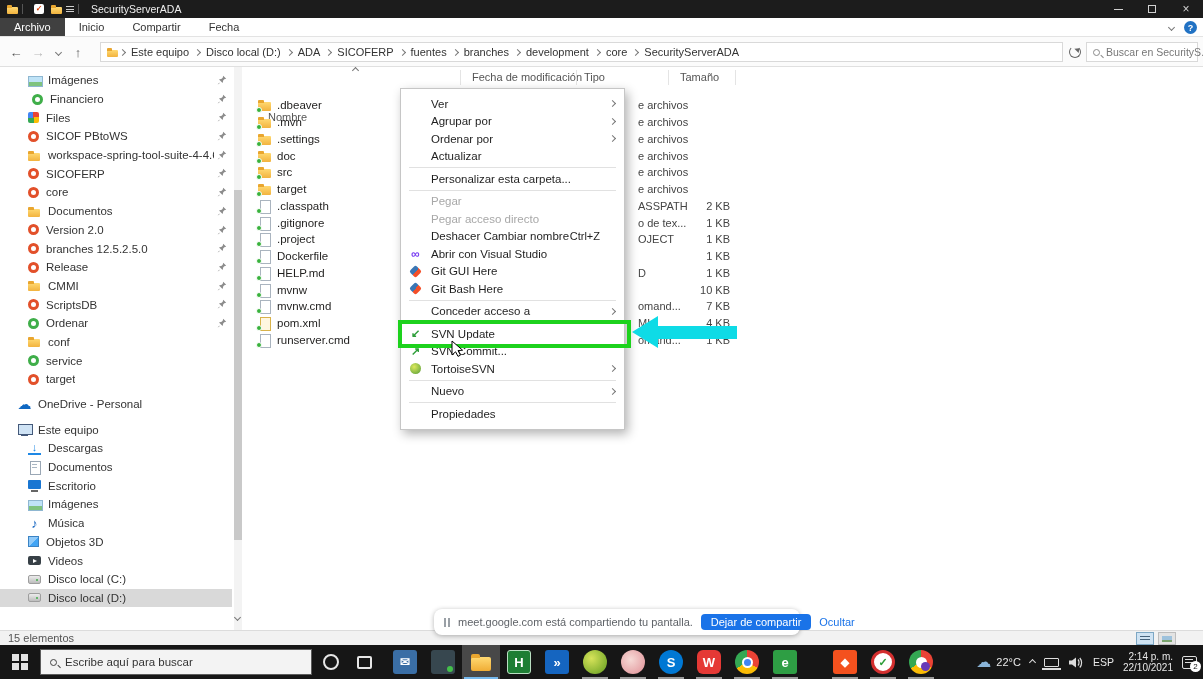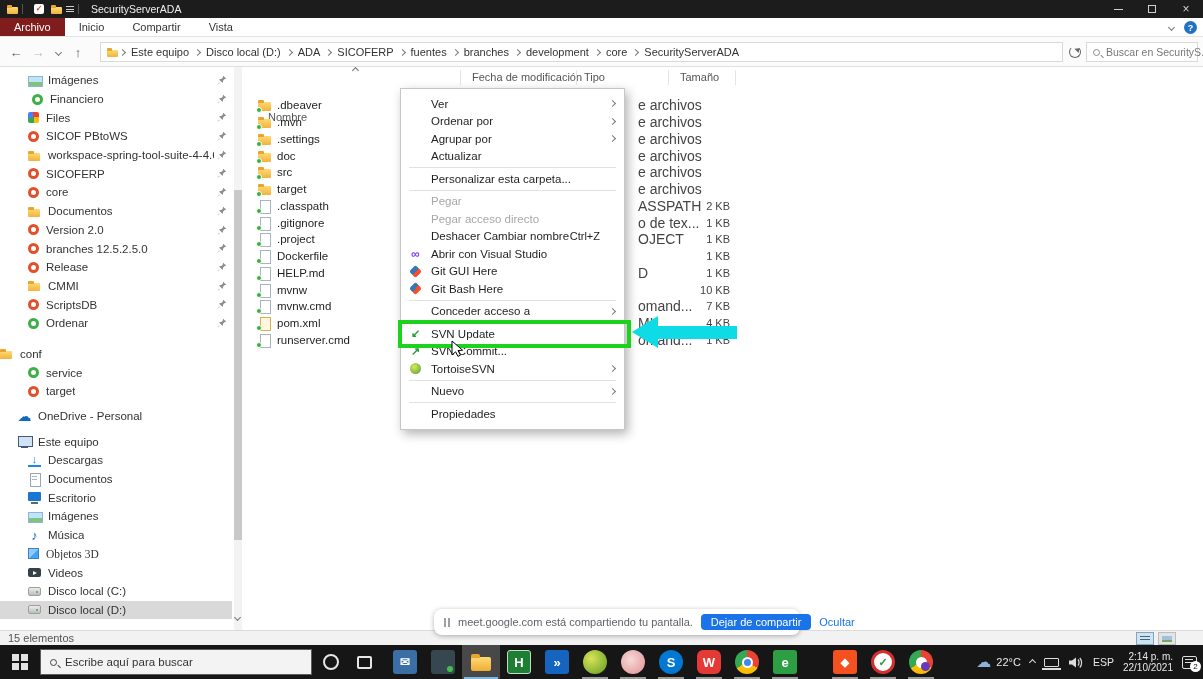--- a/index.html
+++ b/index.html
@@ -19,21 +19,21 @@
   .tb-custom i { display:block; width:8px; height:1px; background:#cfcfcf; }
   .tb-title { font-size:10.5px; margin-left:8px; color:#eee; }
   .win-btns { position:absolute; right:0; top:0; height:18px; display:flex; }
   .win-btn { width:34px; height:18px; display:flex; align-items:center; justify-content:center; color:#d0d0d0; font-size:12px; }
   .glyph-min { width:9px; height:1px; background:#d0d0d0; }
   .glyph-max { width:8px; height:8px; border:1px solid #d0d0d0; }
 
   
   .ribbonrow { position:absolute; left:0; top:18px; width:1203px; height:19px; background:#fff; border-bottom:1px solid #e3e3e3; display:flex; align-items:stretch; }
   .rtab { padding:0 14px; font-size:11px; display:flex; align-items:center; color:#333; }
-  .rtab.active { background:#7f1d1d; color:#fff; }
+  .rtab.active { background:#404040; color:#fff; }
   .ribbon-right { position:absolute; right:6px; top:0; height:19px; display:flex; align-items:center; gap:10px; }
   .help-circle { width:13px; height:13px; border-radius:50%; background:#2172c4; color:#fff; font-size:9px; font-weight:bold; display:flex; align-items:center; justify-content:center; }
 
   .chev { display:inline-block; width:5px; height:5px; border-right:1.4px solid #777; border-bottom:1.4px solid #777; }
   .chev.down { transform:rotate(45deg); }
   .chev.up { transform:rotate(-135deg); }
   .chev.right { transform:rotate(-45deg); }
 
   
   .addressrow { position:absolute; left:0; top:37px; width:1203px; height:30px; background:#fbfbfb; border-bottom:1px solid #e0e0e0; }
@@ -85,21 +85,21 @@
   .side-scroll-down { position:absolute; left:235px; top:548px; }
 
   
   .filehead { position:absolute; left:0; top:0; width:971px; height:21px; font-size:11px; color:#555; }
   .fh { position:absolute; top:4px; }
   .fh-sep { position:absolute; top:3px; width:1px; height:15px; background:#e4e4e4; }
   .sort-caret { position:absolute; left:353px; top:1px; }
   .rows { position:absolute; left:258px; top:30px; width:474px; }
   .frow { height:16.75px; display:flex; align-items:center; font-size:11.5px; color:#201f1e; position:relative; }
   .fname { margin-left:6px; white-space:nowrap; }
-  .ftipo { position:absolute; left:380px; font-size:14px; color:#444; white-space:nowrap; }
+  .ftipo { position:absolute; left:380px; font-size:11px; color:#444; white-space:nowrap; }
   .fsize { position:absolute; right:2px; width:120px; text-align:right; font-size:11px; color:#444; }
   .fic { width:13px; height:12px; position:relative; flex:none; }
   .fic.folder::before { content:""; position:absolute; left:0; top:3px; right:0; bottom:0; background:linear-gradient(#ffd972,#f2b33e); border-radius:1px; }
   .fic.folder::after { content:""; position:absolute; left:0; top:1px; width:6px; height:3px; background:#e9a62f; border-radius:1px 1px 0 0; }
   .fic.file::before { content:""; position:absolute; left:2px; top:0; width:9px; height:12px; background:#fff; border:1px solid #aab4bf; }
   .fic.xml::before { content:""; position:absolute; left:2px; top:0; width:9px; height:12px; background:#fff7e0; border:1px solid #d8b24a; }
   .badge { position:absolute; left:-2px; bottom:-2px; width:6px; height:6px; border-radius:50%; background:#38b23c; border:1px solid #fff; }
 
   
   .menu { position:absolute; left:400px; top:88px; width:225px; background:#fff; border:1px solid #c6c6c6; box-shadow:3px 4px 10px rgba(0,0,0,.3); padding:6px 0; z-index:50; }
@@ -215,21 +215,21 @@
         </div>
       <div class="win-btn">×</div>
     </div>
   </div>
 
   <div class="ribbonrow">
     <div id="ribbon-tabs" style="display: flex;">
         <div class="rtab active">Archivo</div>
         <div class="rtab">Inicio</div>
         <div class="rtab">Compartir</div>
-        <div class="rtab">Vista</div>
+        <div class="rtab">Fecha</div>
       </div>
     <div class="ribbon-right">
       <span class="chev down"></span>
       <span class="help-circle">?</span>
     </div>
   </div>
 
   <div class="addressrow">
     <span class="nav-ic" style="left:6px;width:20px;">←</span>
     <span class="nav-ic" style="left:28px;width:20px;color:#b9b9b9;">→</span>
@@ -360,21 +360,21 @@
             <path d="M6.2.8l3 3-1.9.5-1 1L5.6 8 2 4.4l2.7-.7 1-1zM2.4 7.6 0.6 9.4l1.8-.9z" fill="#8c8c8c"></path>
           </svg>
         </div>
         <div class="side-item" style="padding-left: 28px;">
           <span class="sic sic-green"></span>
           <span class="side-label">Ordenar</span>
           <svg class="pin" width="10" height="10" viewBox="0 0 10 10">
             <path d="M6.2.8l3 3-1.9.5-1 1L5.6 8 2 4.4l2.7-.7 1-1zM2.4 7.6 0.6 9.4l1.8-.9z" fill="#8c8c8c"></path>
           </svg>
         </div>
-        <div class="side-item" style=" margin-top: 12px;">
+        <div class="side-item" style="padding-left: 28px;">
           <span class="sic sic-folder"></span>
           <span class="side-label">conf</span>
         </div>
         <div class="side-item" style="padding-left: 28px;">
           <span class="sic sic-green"></span>
           <span class="side-label">service</span>
         </div>
         <div class="side-item" style="padding-left: 28px;">
           <span class="sic sic-orange"></span>
           <span class="side-label">target</span>
@@ -400,21 +400,21 @@
           <span class="side-label">Escritorio</span>
         </div>
         <div class="side-item" style="padding-left: 28px;">
           <span class="sic sic-pictures"></span>
           <span class="side-label">Imágenes</span>
         </div>
         <div class="side-item" style="padding-left: 28px;">
           <span class="sic sic-music">♪</span>
           <span class="side-label">Música</span>
         </div>
-        <div class="side-item" style="padding-left: 28px; font-family: Liberation Serif, serif;">
+        <div class="side-item" style="padding-left: 28px;">
           <span class="sic sic-cube"></span>
           <span class="side-label">Objetos 3D</span>
         </div>
         <div class="side-item" style="padding-left: 28px;">
           <span class="sic sic-video"></span>
           <span class="side-label">Videos</span>
         </div>
         <div class="side-item" style="padding-left: 28px;">
           <span class="sic sic-drive"></span>
           <span class="side-label">Disco local (C:)</span>
@@ -562,25 +562,25 @@
         </div>
       </div>
   </div>
 
   <div class="menu" id="menu">
       <div class="menu-item">
         <span class="mi-label">Ver</span>
         <span class="chev right mi-sub"></span>
       </div>
       <div class="menu-item">
+        <span class="mi-label">Agrupar por</span>
+        <span class="chev right mi-sub"></span>
+      </div>
+      <div class="menu-item">
         <span class="mi-label">Ordenar por</span>
-        <span class="chev right mi-sub"></span>
-      </div>
-      <div class="menu-item">
-        <span class="mi-label">Agrupar por</span>
         <span class="chev right mi-sub"></span>
       </div>
       <div class="menu-item">
         <span class="mi-label">Actualizar</span>
       </div>
       <div class="menu-sep"></div>
       <div class="menu-item">
         <span class="mi-label">Personalizar esta carpeta...</span>
       </div>
       <div class="menu-sep"></div>

